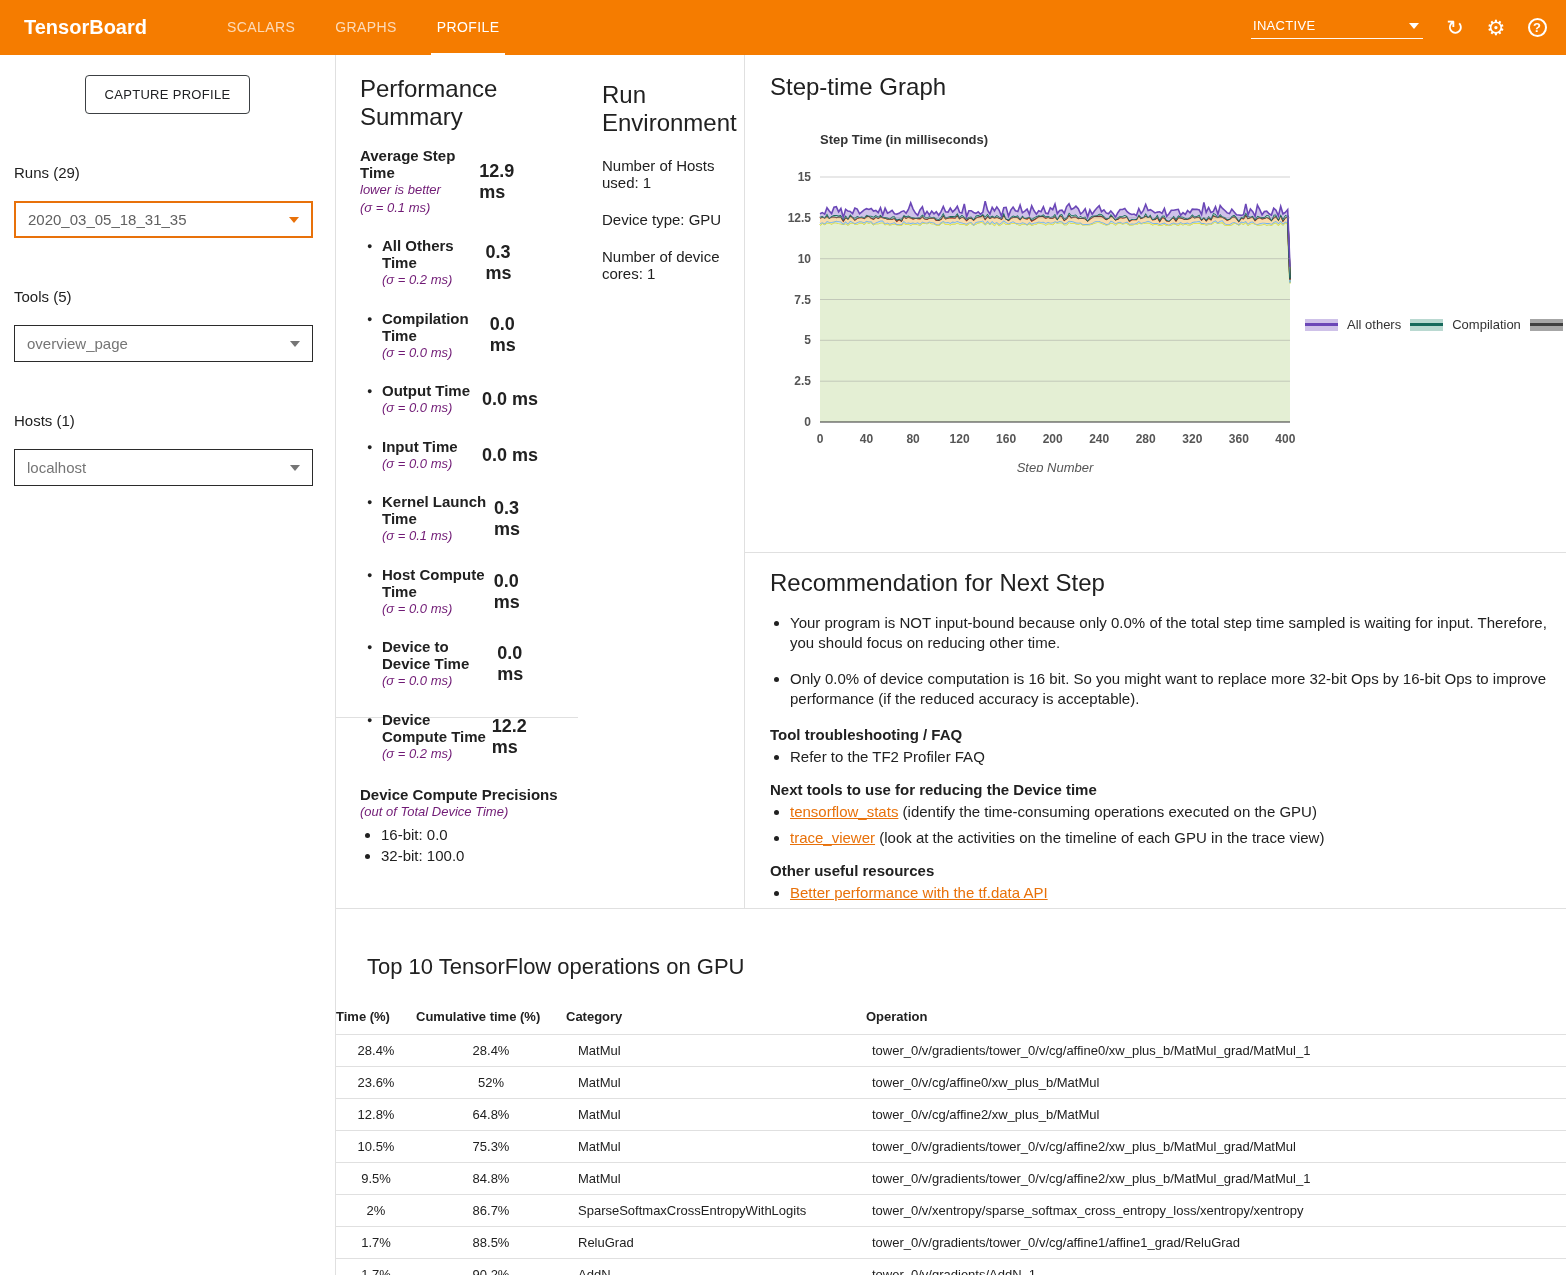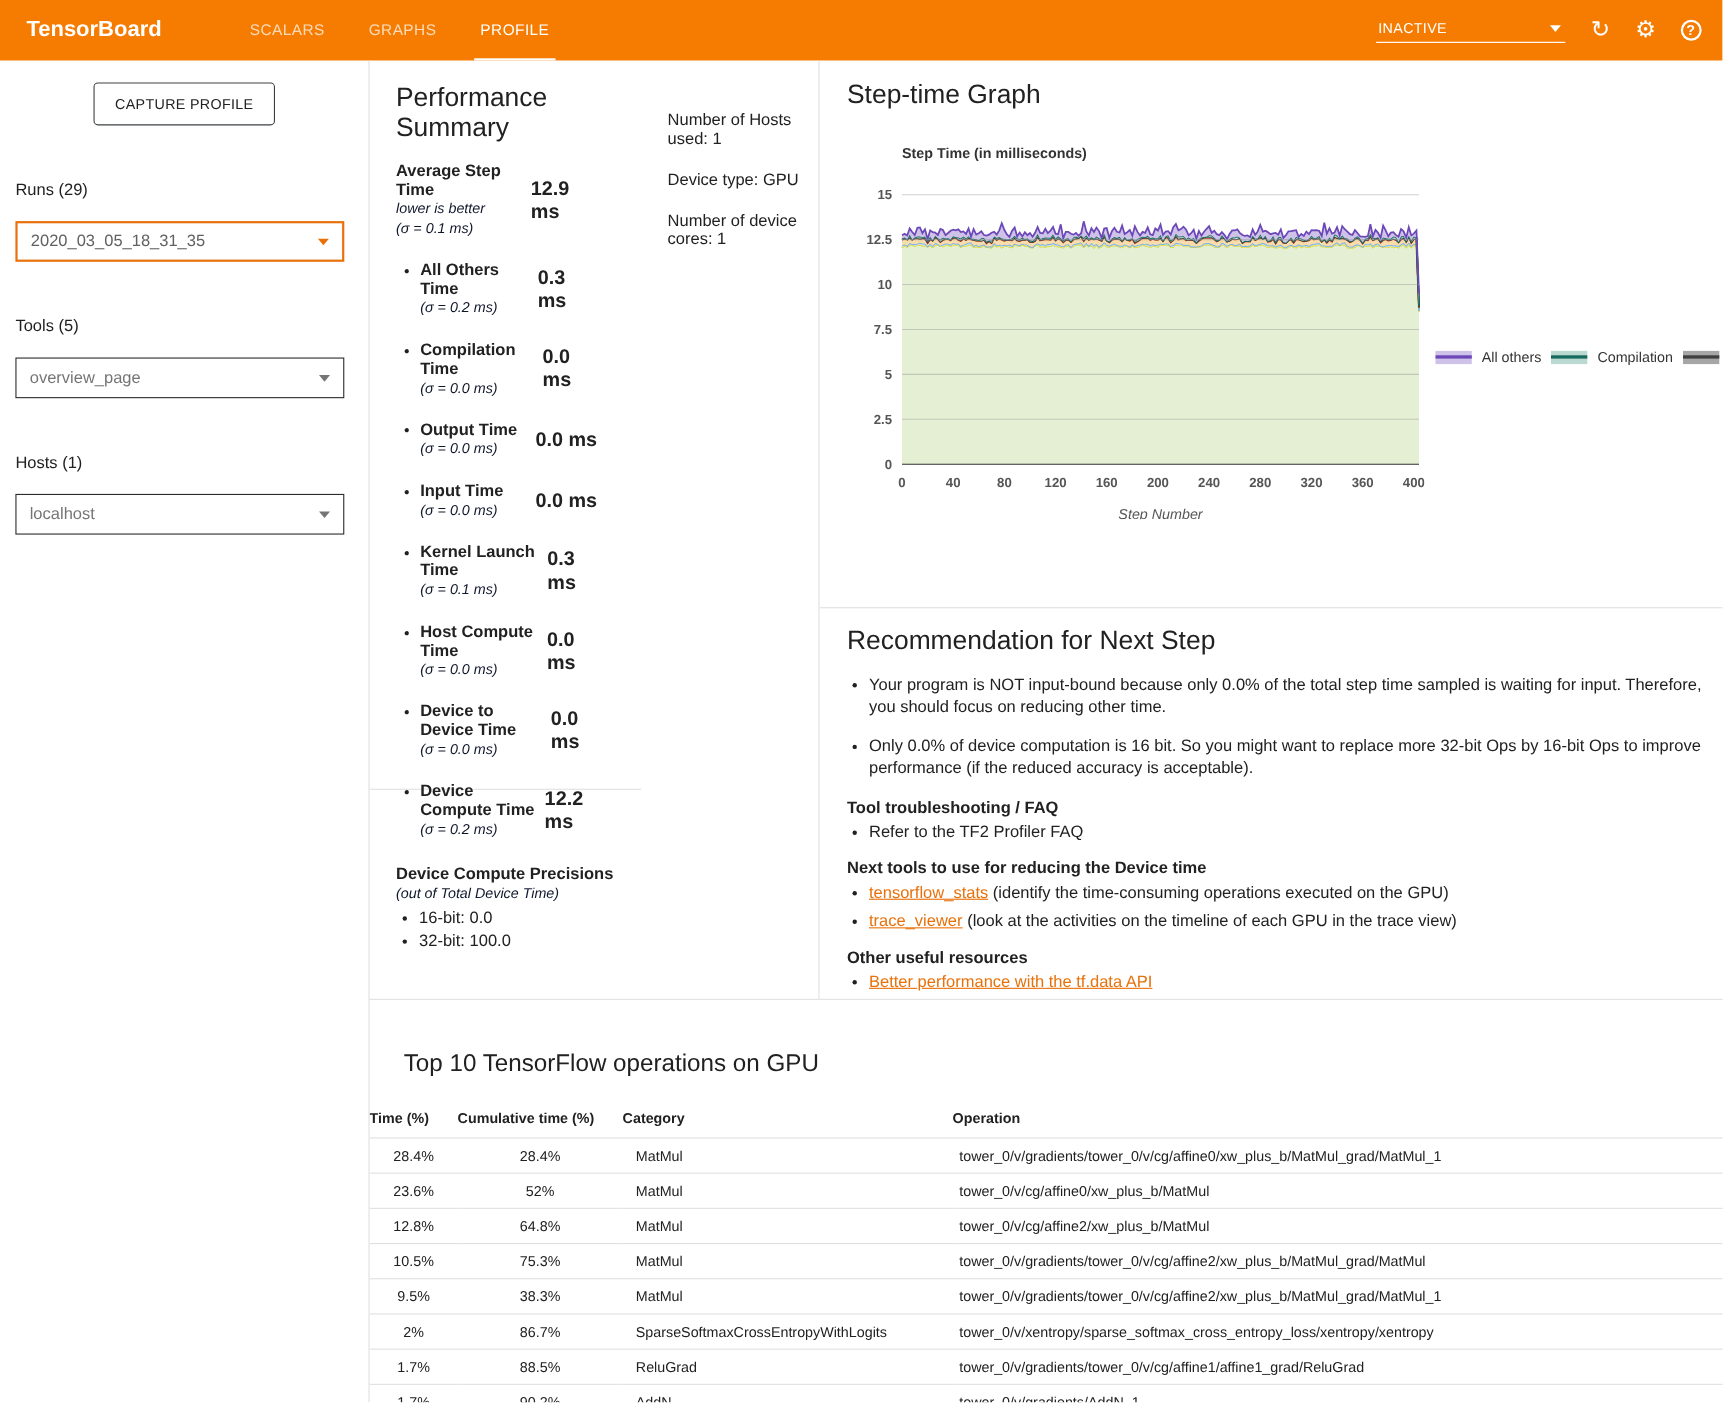--- a/index.html
+++ b/index.html
@@ -67,21 +67,21 @@
   .left-col { width:409px; border-right:1px solid #e0e0e0; flex:none; display:flex; flex-direction:row; }
   .perf-section { height:663px; border-bottom:1px solid #e0e0e0; padding:20px 0 0 24px; }
   .runenv-section { padding:26px 0 0 24px; }
   .right-col { flex:1; display:flex; flex-direction:column; }
   .graph-section { height:617px; border-bottom:1px solid #e0e0e0; padding:18px 0 0 25px; }
   .rec-section { padding:16px 30px 0 25px; }
   h2.sec-title { font-size:24px; font-weight:400; color:#212121; margin:0; }
   
   .avg-row { display:flex; margin-top:16px; }
   .m-name { font-weight:bold; font-size:15px; color:#212121; }
-  .m-note { font-style:italic; font-size:13px; color:#0f172a; line-height:1.35; }
+  .m-note { font-style:italic; font-size:13px; color:#701a75; line-height:1.35; }
   .m-value { font-weight:bold; font-size:18px; color:#212121; margin-left:auto; padding-right:40px; align-self:center; }
   .metric-row { display:flex; margin-top:21px; padding-left:22px; position:relative; }
   .metric-row .bullet { position:absolute; left:7px; top:0px; font-size:15px; color:#212121; }
   .prec-block { margin-top:24px; }
   .prec-list { margin:3px 0 0 21px; padding:0; }
   .prec-list li { font-size:15px; color:#212121; line-height:1.4; }
   
   .env-line { font-size:15px; color:#212121; margin:20px 0 0 0; }
   
   .chart-row { display:flex; margin-top:26px; }
@@ -243,20 +243,21 @@
           <div class="prec-block">
             <div class="m-name">Device Compute Precisions</div>
             <div class="m-note">(out of Total Device Time)</div>
             <ul class="prec-list" id="prec-list">
                 <li>16-bit: 0.0</li>
                 <li>32-bit: 100.0</li>
               </ul>
           </div>
         </div>
         <div class="runenv-section">
+          <h2 class="sec-title">Run Environment</h2>
           <div id="env-lines">
               <p class="env-line">Number of Hosts used: 1</p>
               <p class="env-line">Device type: GPU</p>
               <p class="env-line">Number of device cores: 1</p>
             </div>
         </div>
       </div>
 
       <div class="right-col">
         <div class="graph-section">
@@ -424,21 +425,21 @@
               <td class="op">tower_0/v/cg/affine2/xw_plus_b/MatMul</td>
             </tr>
             <tr>
               <td class="c">10.5%</td>
               <td class="c">75.3%</td>
               <td class="cat">MatMul</td>
               <td class="op">tower_0/v/gradients/tower_0/v/cg/affine2/xw_plus_b/MatMul_grad/MatMul</td>
             </tr>
             <tr>
               <td class="c">9.5%</td>
-              <td class="c">38.3%</td>
+              <td class="c">84.8%</td>
               <td class="cat">MatMul</td>
               <td class="op">tower_0/v/gradients/tower_0/v/cg/affine2/xw_plus_b/MatMul_grad/MatMul_1</td>
             </tr>
             <tr>
               <td class="c">2%</td>
               <td class="c">86.7%</td>
               <td class="cat">SparseSoftmaxCrossEntropyWithLogits</td>
               <td class="op">tower_0/v/xentropy/sparse_softmax_cross_entropy_loss/xentropy/xentropy</td>
             </tr>
             <tr>

